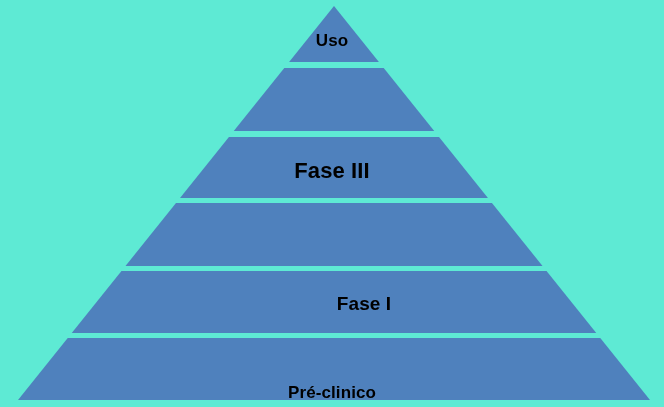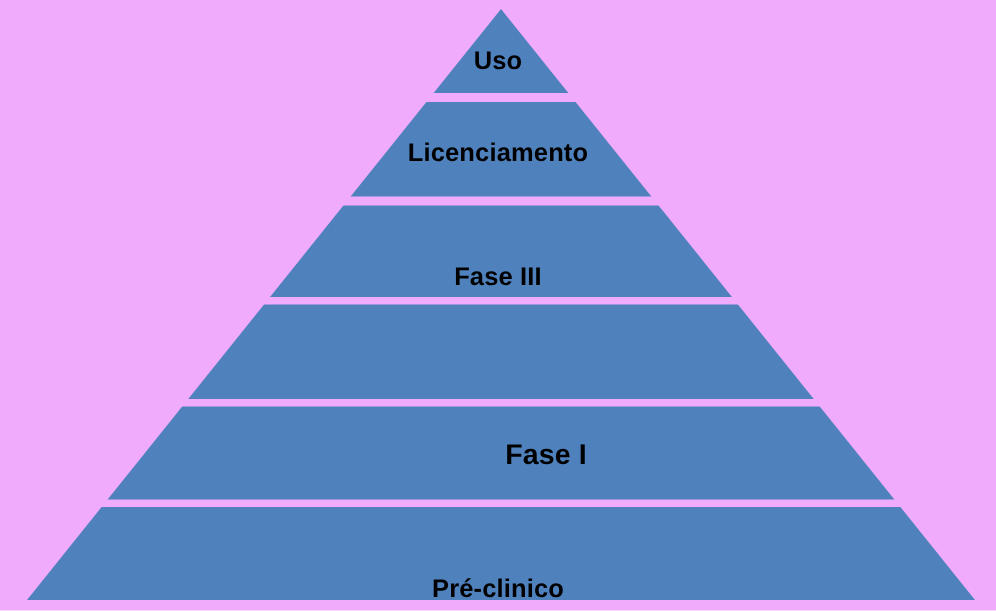--- a/index.html
+++ b/index.html
@@ -38,45 +38,42 @@
     letter-spacing: 0.1px;
     white-space: nowrap;
     pointer-events: none;
   }
   
   .tier-label > span { display: inline-block; }
 </style>
 </head>
 <body>
 
-<div id="pyramid-figure" style="background: #f0abfc;">
+<div id="pyramid-figure" style="background: #5eead4;">
 
   <svg id="pyramid-svg" viewBox="0 0 664 407" preserveAspectRatio="none" xmlns="http://www.w3.org/2000/svg">
     <defs>
       <clipPath id="triangle-clip">
         <polygon id="triangle-outline" points="334,6 650,400 18,400"></polygon>
       </clipPath>
     </defs>
     <g clip-path="url(#triangle-clip)">
       <rect id="tier-band-0" x="0" y="6" width="664" height="56" fill="#4F81BD"></rect>
       <rect id="tier-band-1" x="0" y="68" width="664" height="63" fill="#4F81BD"></rect>
       <rect id="tier-band-2" x="0" y="137" width="664" height="61" fill="#4F81BD"></rect>
       <rect id="tier-band-3" x="0" y="203" width="664" height="63" fill="#4F81BD"></rect>
       <rect id="tier-band-4" x="0" y="271" width="664" height="62" fill="#4F81BD"></rect>
       <rect id="tier-band-5" x="0" y="338" width="664" height="62" fill="#4F81BD"></rect>
     </g>
   </svg>
 
   <div class="tier-label" id="tier-label-0" style="font-size: 17px; line-height: 17px; top: 31.5px; color: rgb(0, 0, 0);">
     <span>Uso</span>
   </div>
-  <div class="tier-label" id="tier-label-1" style="font-size: 17px; line-height: 17px; top: 92.5px; color: rgb(0, 0, 0);">
-    <span>Licenciamento</span>
-  </div>
-  <div class="tier-label" id="tier-label-2" style="font-size: 17px; line-height: 17px; top: 176px; color: rgb(0, 0, 0);">
+  <div class="tier-label" id="tier-label-2" style="font-size: 22px; line-height: 17px; top: 162px; color: rgb(0, 0, 0);">
     <span>Fase III</span>
   </div>
   <div class="tier-label" id="tier-label-4" style="font-size: 19px; line-height: 17px; top: 294.5px; color: rgb(0, 0, 0); padding-left: 32px;">
     <span>Fase I</span>
   </div>
   <div class="tier-label" id="tier-label-5" style="font-size: 17px; line-height: 17px; top: 384px; color: rgb(0, 0, 0);">
     <span>Pré-clinico</span>
   </div>
 
 </div>

